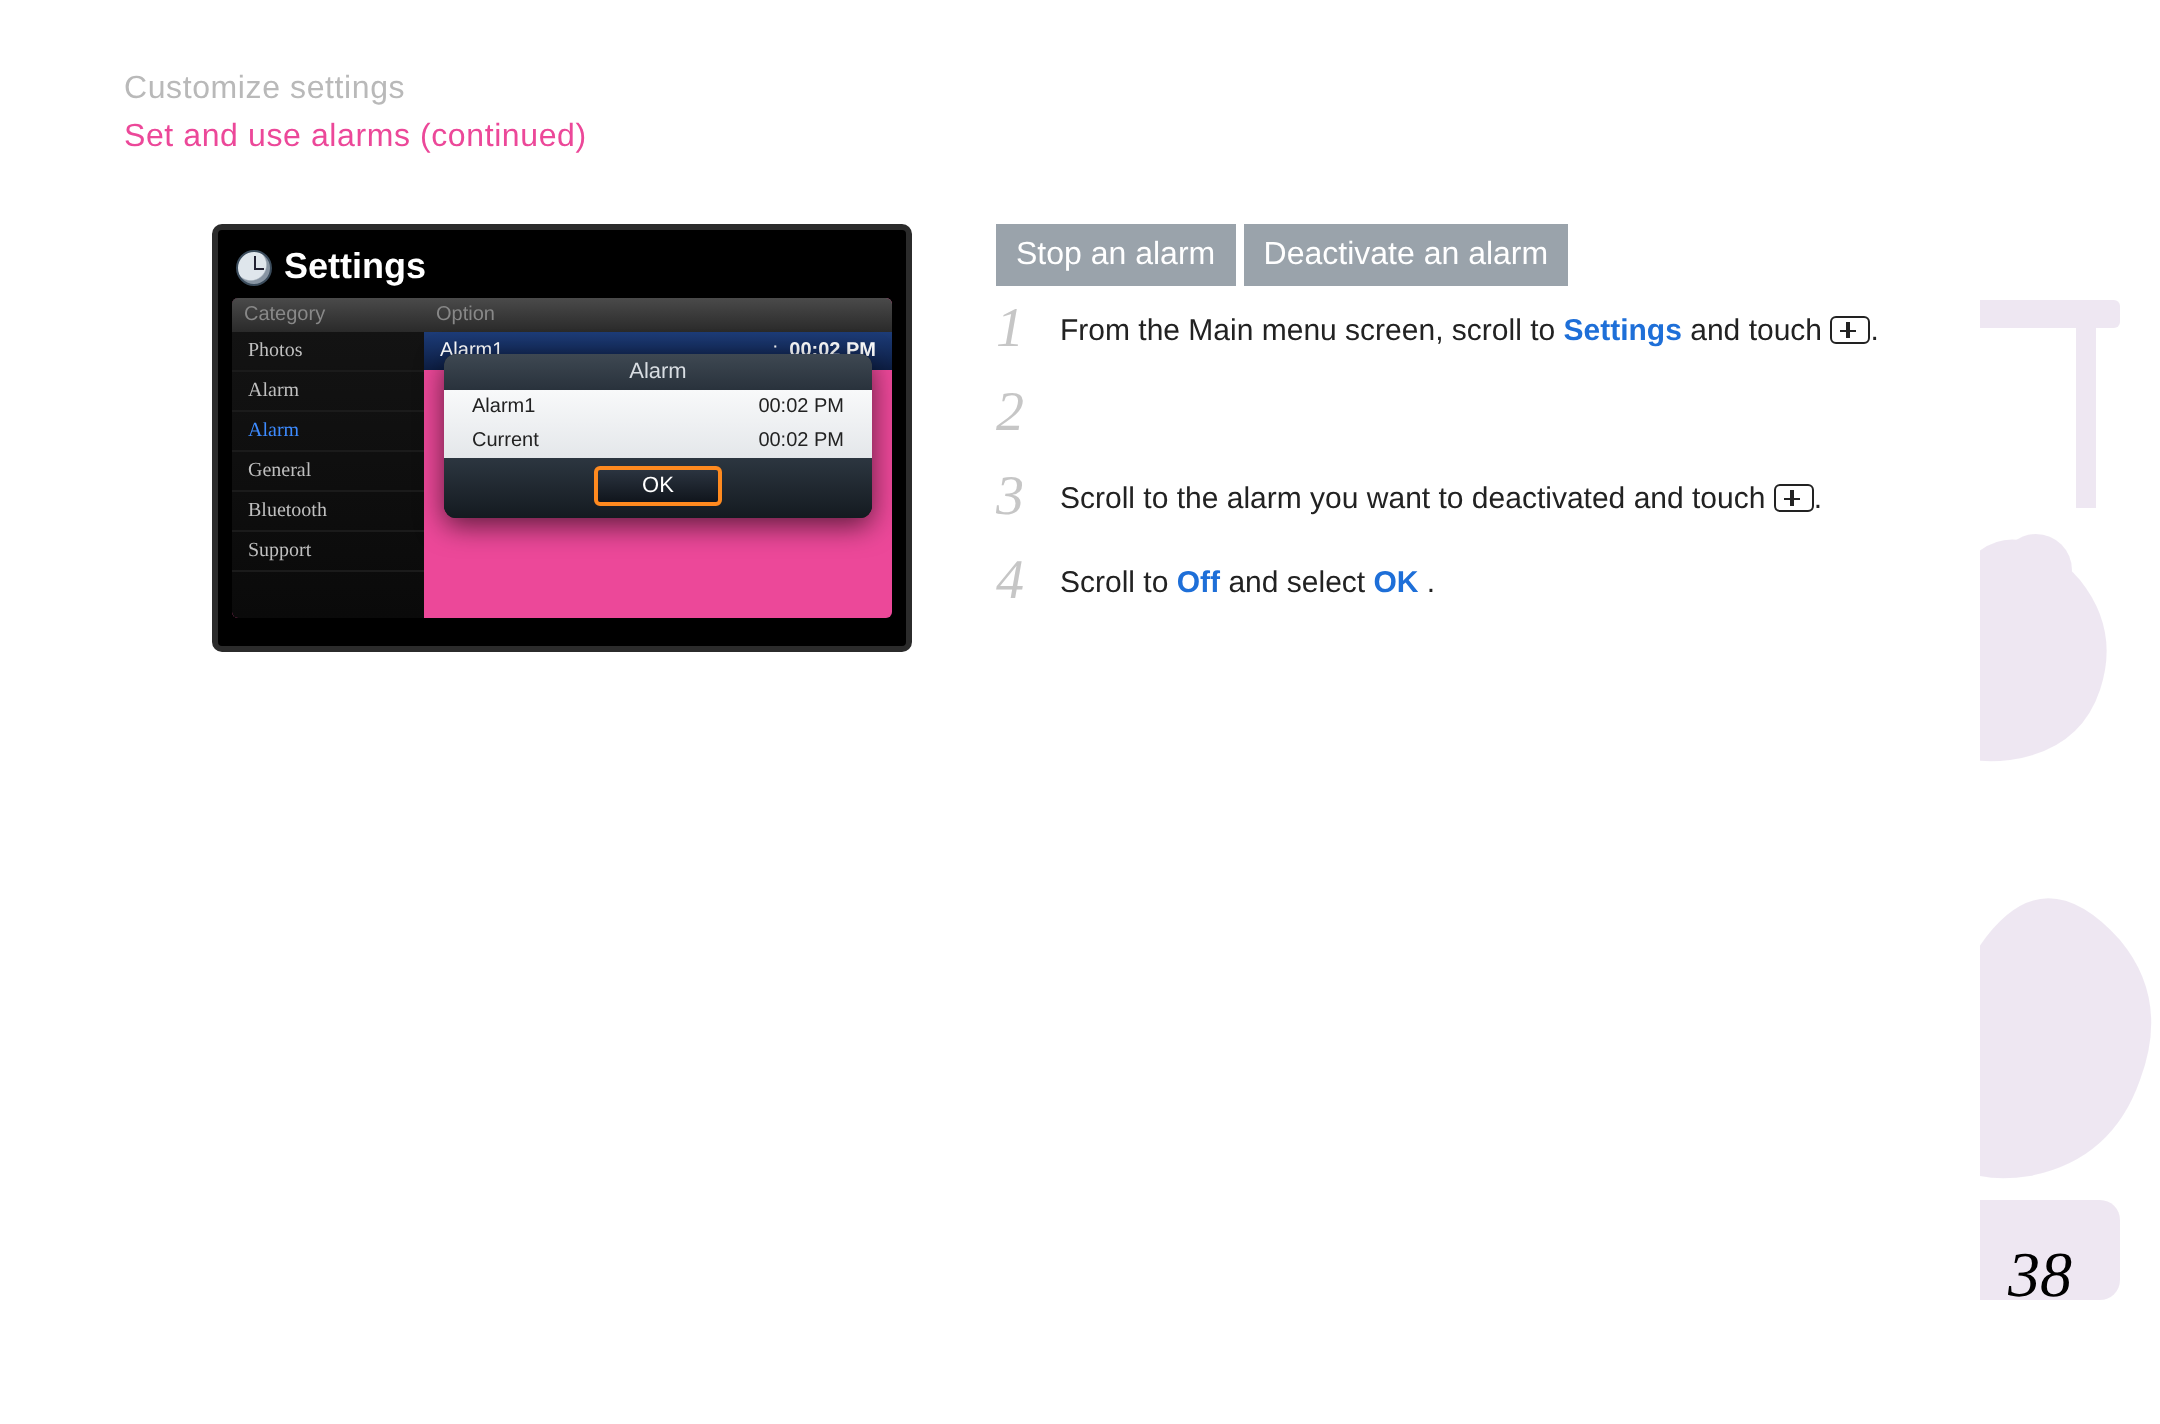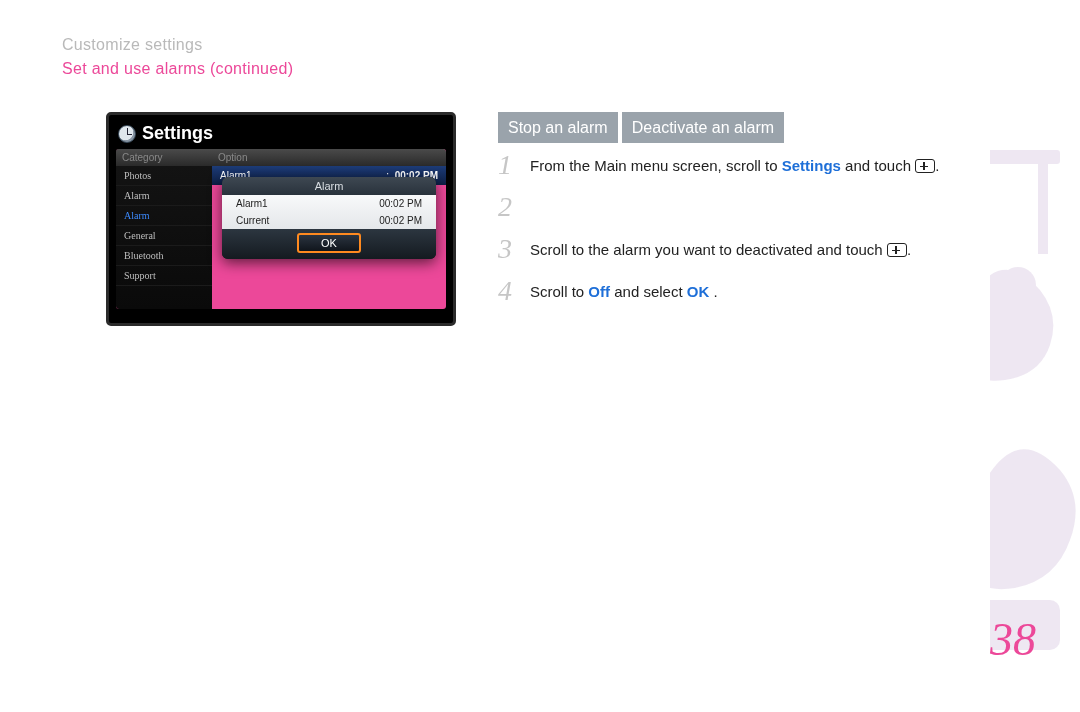--- a/index.html
+++ b/index.html
@@ -52,21 +52,21 @@
   .glyph:before { content:""; position:absolute; left:4px; top:5.5px; width:8px; height:1.6px; background:#222; }
   .glyph:after { content:""; position:absolute; left:7.2px; top:2.2px; width:1.6px; height:8px; background:#222; }
 
   .power { display:inline-block; width:14px; height:14px; border:1.8px solid #222; border-radius:50%; position:relative; vertical-align:-2px; }
   .power:after { content:""; position:absolute; left:50%; top:-2px; width:1.8px; height:8px; background:#222; transform:translateX(-50%); }
 
   
   .sideart { position:absolute; right:0; top:130px; width:90px; height:540px; overflow:hidden; opacity:.55; }
   .sideart svg { width: 200px; height: 540px; position:absolute; right:-30px; }
 
-  .pagenum { position:absolute; right:44px; bottom:46px; font-family: Georgia, 'Times New Roman', serif; font-style: italic; font-size:46px; color:#ec4899; }
+  .pagenum { position:absolute; right:44px; bottom:56px; font-family: Georgia, 'Times New Roman', serif; font-style: italic; font-size:32px; color:#000000; }
 </style>
 </head>
 <body>
 
 <div class="page">
   <div class="breadcrumb">Customize settings</div>
   <div class="section-title">Set and use alarms  (continued)</div>
 
   <div class="cols">
 

